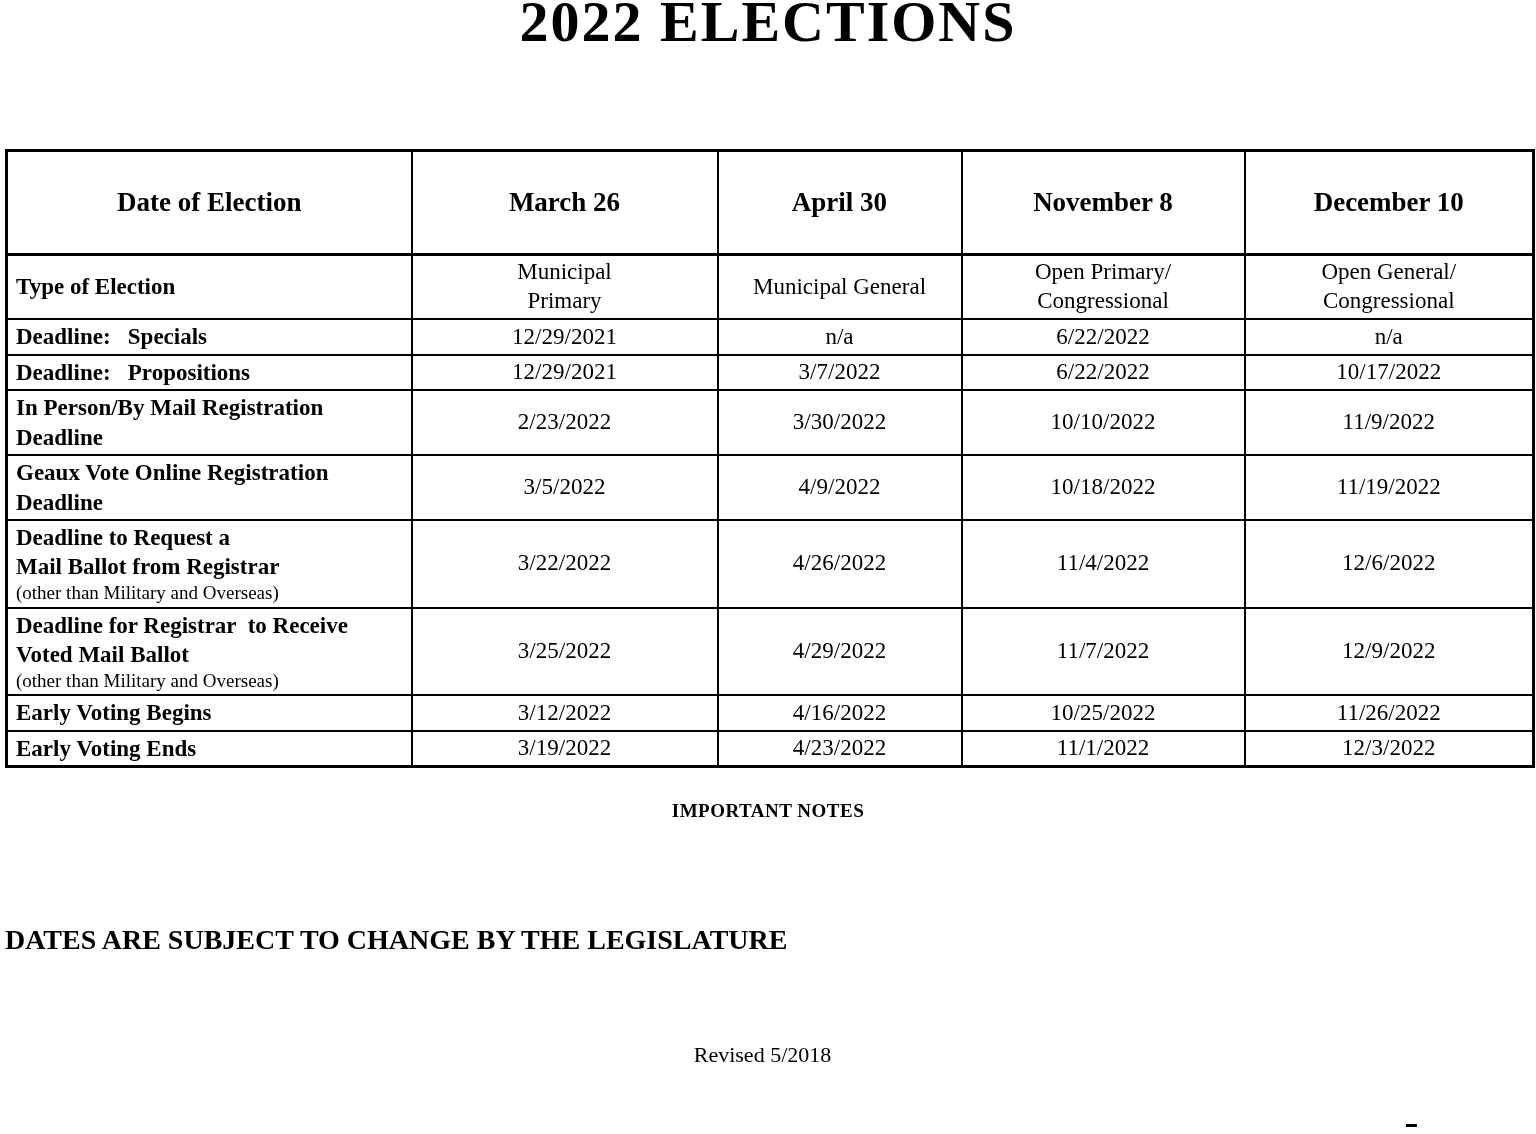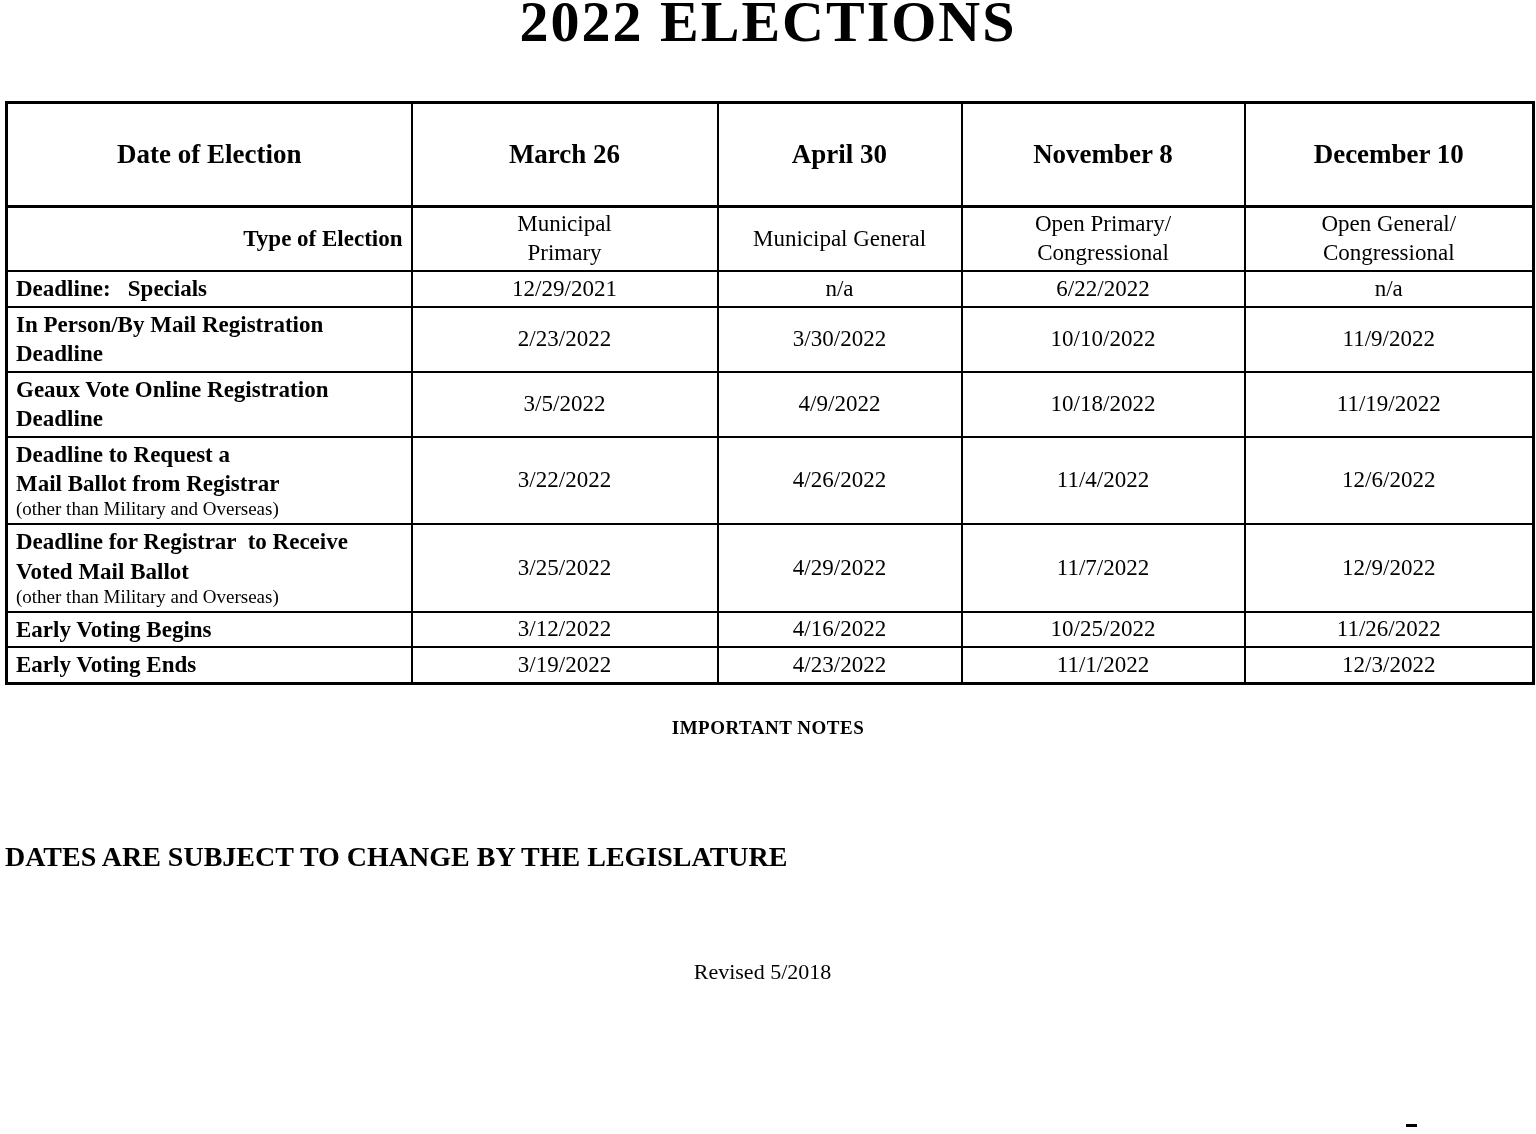--- a/index.html
+++ b/index.html
@@ -11,40 +11,40 @@
   }
   .doc-title {
     margin-top: -8px;
     text-align: center;
     font-size: 58px;
     font-weight: bold;
     letter-spacing: 2px;
     line-height: 1.05;
   }
   table.elections {
-    margin: 48px 4px 0 5px;
+    margin: 96px 4px 0 5px;
     width: 1527px;
     border-collapse: collapse;
     table-layout: fixed;
     border: 3px solid #000;
   }
   table.elections td, table.elections th {
     border: 2px solid #000;
     vertical-align: middle;
     padding: 2px 8px;
     overflow: hidden;
   }
   tr.r-header th { height: 104px; font-size: 27px; font-weight: bold; text-align: center; }
   tr.r-header { border-bottom: 3px solid #000; }
   tr.r-type td { height: 65px; }
   tr.r-sm td { height: 35px; }
   tr.r-md td { height: 60px; }
   tr.r-lg td { height: 86px; }
   .label-cell { text-align: left; }
-  .label-cell.center { text-align: right; border-radius: 21px; }
+  .label-cell.center { text-align: left; border-radius: 21px; }
   .row-label {
     font-weight: bold;
     font-size: 23px;
     line-height: 1.28;
     white-space: pre-wrap;
     display: block;
   }
   .label-cell.center .row-label { display: inline; }
   .row-note {
     font-weight: normal;
@@ -121,20 +121,29 @@
     <tr class="r-sm">
       <td class="label-cell">
         <span class="row-label">Deadline:   Specials</span>
       </td>
       <td class="value-cell">12/29/2021</td>
       <td class="value-cell">n/a</td>
       <td class="value-cell">6/22/2022</td>
       <td class="value-cell">n/a</td>
     </tr>
 
+    <tr class="r-sm">
+      <td class="label-cell">
+        <span class="row-label">Deadline:   Propositions</span>
+      </td>
+      <td class="value-cell">12/29/2021</td>
+      <td class="value-cell">3/7/2022</td>
+      <td class="value-cell">6/22/2022</td>
+      <td class="value-cell">10/17/2022</td>
+    </tr>
 
 
     <tr class="r-md">
       <td class="label-cell">
         <span class="row-label">In Person/By Mail Registration
 Deadline</span>
       </td>
       <td class="value-cell">2/23/2022</td>
       <td class="value-cell">3/30/2022</td>
       <td class="value-cell">10/10/2022</td>

